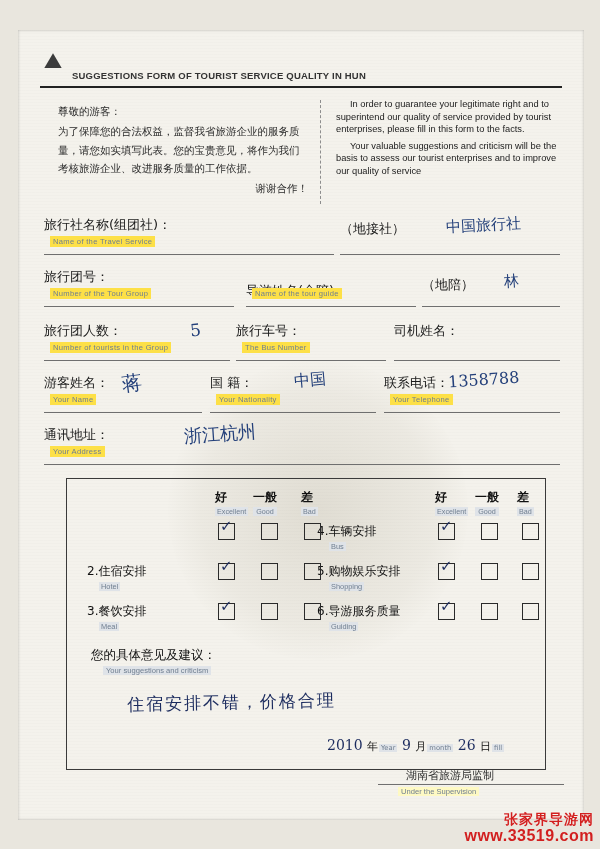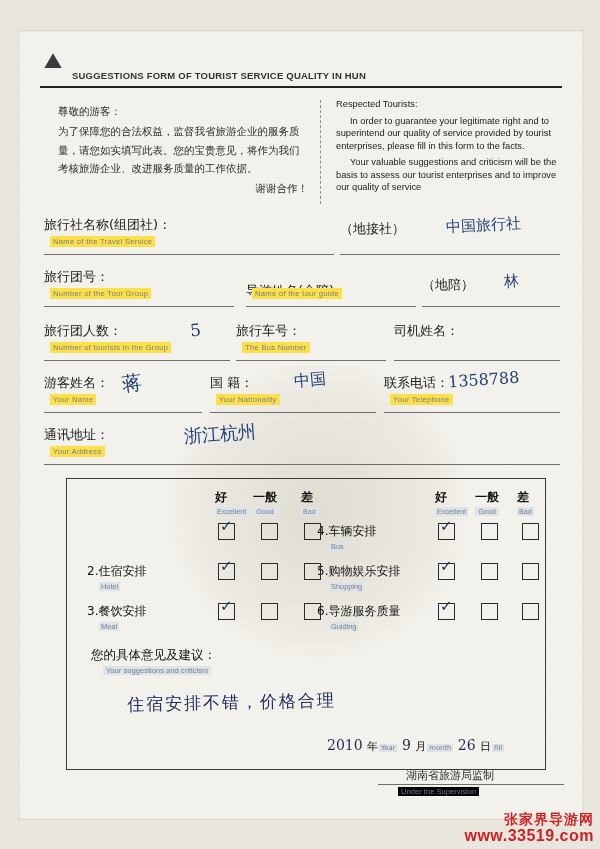--- a/index.html
+++ b/index.html
@@ -161,21 +161,21 @@
   .foot-line{
     position:absolute;left:360px;top:754px;width:186px;height:0;
     border-top:1px solid #6f6f6f;
   }
   .foot-cn{
     position:absolute;left:388px;top:738px;
     font-family:"DejaVu Sans",sans-serif;font-size:11px;color:#2a2a2a;
   }
   .foot-en{
     position:absolute;left:380px;top:757px;
-    font-size:7.6px;color:#6f7e90;background:#000000;padding:0 3px;
+    font-size:7.6px;color:#6f7e90;background:#fef9c3;padding:0 3px;
   }
   
   #wm{
     position:absolute;right:6px;bottom:4px;text-align:right;
   }
   #wm .cn{
     font-family:"DejaVu Sans",sans-serif;
     font-size:14px;font-weight:bold;color:#d21f1f;
     text-shadow:0 0 1px rgba(255,255,255,.9);
     letter-spacing:1px;
@@ -198,21 +198,20 @@
   </div>
   <div class="hr-top"></div>
 
   <div class="intro-cn">
     <span class="greet">尊敬的游客：</span>
     <span>为了保障您的合法权益，监督我省旅游企业的服务质量，请您如实填写此表。您的宝贵意见，将作为我们考核旅游企业、改进服务质量的工作依据。</span>
     <span class="thanks">谢谢合作！</span>
   </div>
   <div class="vdash"></div>
   <div class="intro-en">
-    <p>Respected Tourists:</p>
     <p class="ind">In order to guarantee your legitimate right and to superintend our quality of service provided by tourist enterprises, please fill in this form to the facts.</p>
     <p class="ind">Your valuable suggestions and criticism will be the basis to assess our tourist enterprises and to improve our quality of service</p>
   </div>
 
   <div class="lbl" style="left:26px;top:186px;">旅行社名称(组团社)：</div>
   <div class="sub" style="left:32px;top:206px;">Name of the Travel Service</div>
   <div class="fline" style="left:26px;top:224px;width:290px;"></div>
   <div class="lbl" style="left:322px;top:190px;">（地接社）</div>
   <div class="fline" style="left:322px;top:224px;width:220px;"></div>
   <div class="hand cn" style="left:428px;top:186px;font-size:15px;transform:rotate(-3deg);">中国旅行社</div>

